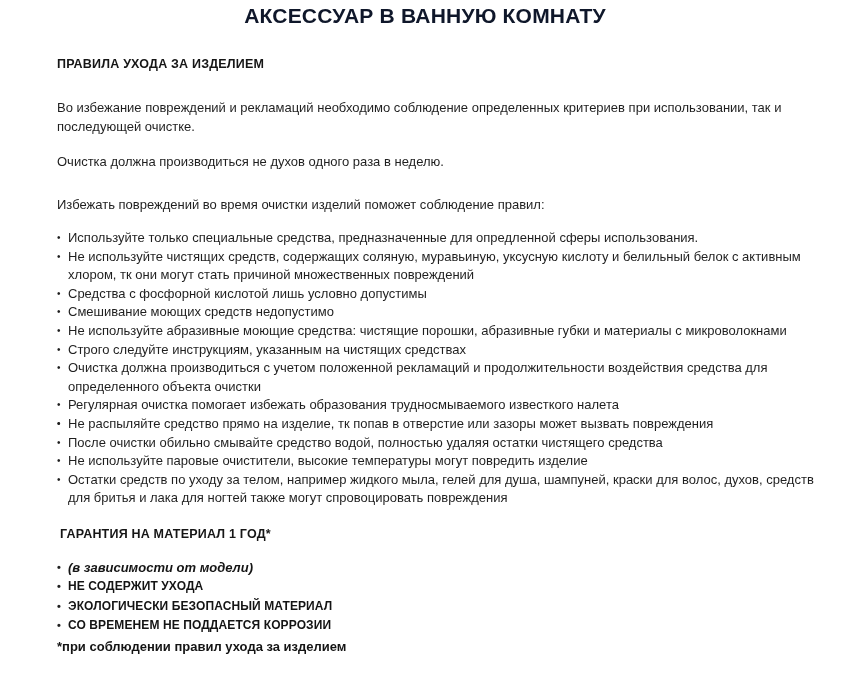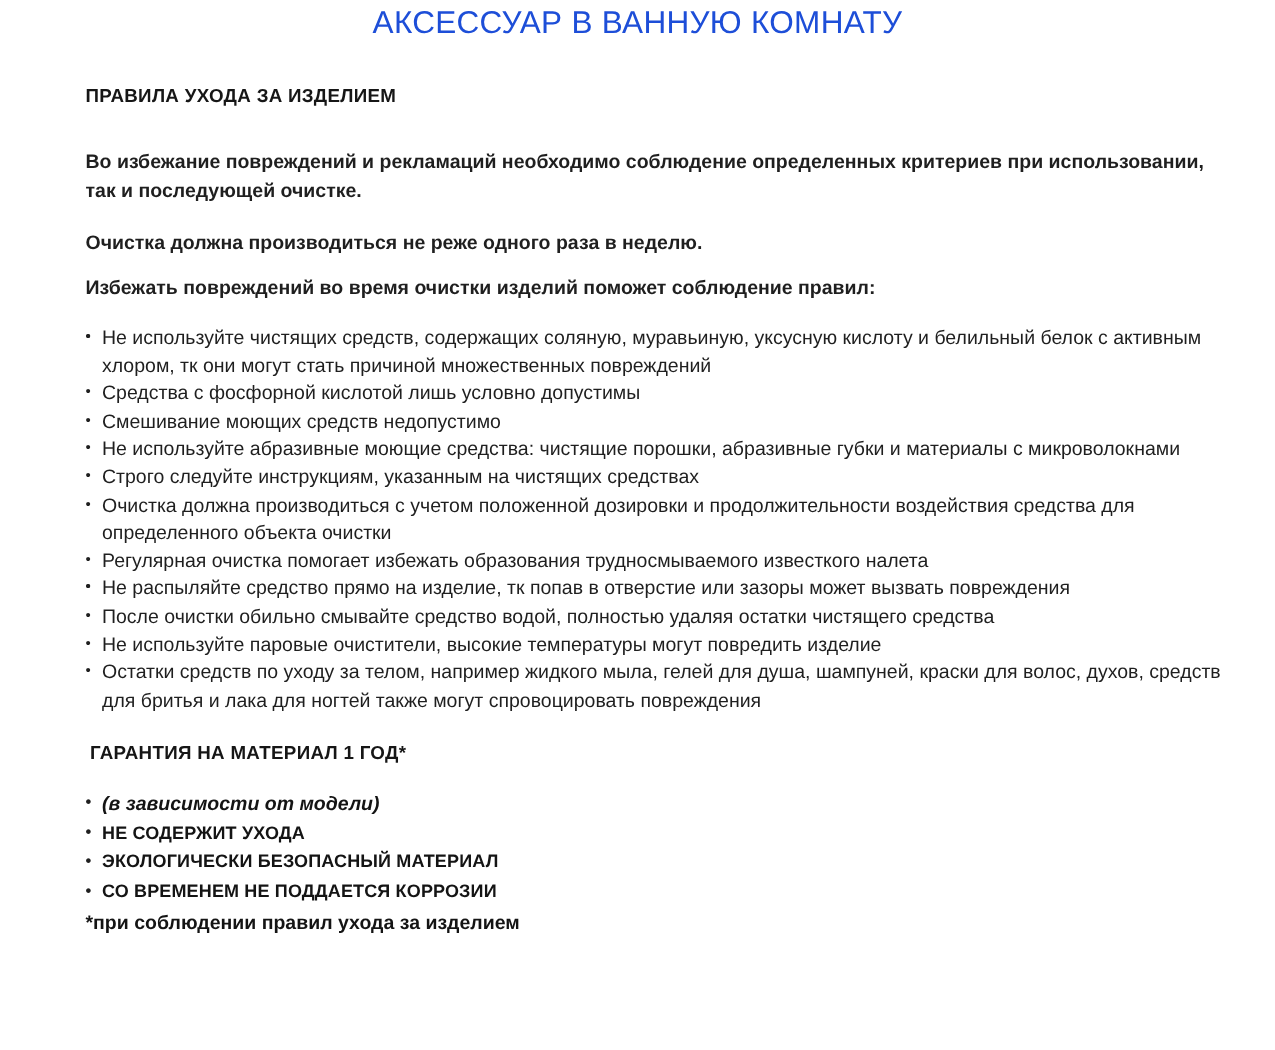--- a/index.html
+++ b/index.html
@@ -17,23 +17,23 @@
   }
   .page {
     width: 850px;
     height: 700px;
     position: relative;
   }
   .page-title {
     margin: 4px 0 0 0;
     font-size: 21px;
     line-height: 24px;
-    font-weight: 400;
+    font-weight: 700;
     text-align: center;
-    color: #1d4ed8;
+    color: #0f172a;
     letter-spacing: 0.2px;
   }
   .content {
     padding: 0 25px 0 57px;
   }
   .section-heading {
     margin: 0;
     font-size: 12.5px;
     line-height: 15px;
     font-weight: 700;
@@ -45,25 +45,24 @@
   }
   .warranty-heading {
     margin-top: 19px;
     padding-left: 3px;
   }
   .para {
     margin: 0;
     font-size: 13px;
     line-height: 19px;
     max-width: 765px;
-    font-weight: bold;
   }
   .para-1 { margin-top: 26px; }
   .para-2 { margin-top: 16px; }
-  .para-3 { margin-top: 11px; }
+  .para-3 { margin-top: 24px; }
   ul.rules {
     list-style: none;
     margin: 15px 0 0 0;
     padding: 0;
     font-size: 13px;
     line-height: 18.6px;
     max-width: 765px;
   }
   ul.rules li {
     position: relative;
@@ -116,31 +115,31 @@
 
 <div class="page">
 
   <h1 class="page-title">АКСЕССУАР В ВАННУЮ КОМНАТУ</h1>
 
   <div class="content">
 
     <h2 class="section-heading care-heading">ПРАВИЛА УХОДА ЗА ИЗДЕЛИЕМ</h2>
 
     <p class="para para-1">Во избежание повреждений и рекламаций необходимо соблюдение определенных критериев при использовании, так и последующей очистке.</p>
-    <p class="para para-2">Очистка должна производиться не реже одного раза в неделю.</p>
+    <p class="para para-2">Очистка должна производиться не духов одного раза в неделю.</p>
     <p class="para para-3">Избежать повреждений во время очистки изделий поможет соблюдение правил:</p>
 
     <ul class="rules">
-      <li><span class="bullet">•</span></li>
+      <li><span class="bullet">•</span><span>Используйте только специальные средства, предназначенные для опредленной сферы использования.</span></li>
       <li><span class="bullet">•</span><span>Не используйте чистящих средств, содержащих соляную, муравьиную, уксусную кислоту и белильный белок с активным хлором, тк они могут стать причиной множественных повреждений</span></li>
       <li><span class="bullet">•</span><span>Средства с фосфорной кислотой лишь условно допустимы</span></li>
       <li><span class="bullet">•</span><span>Смешивание моющих средств недопустимо</span></li>
       <li><span class="bullet">•</span><span>Не используйте абразивные моющие средства: чистящие порошки, абразивные губки и материалы с микроволокнами</span></li>
       <li><span class="bullet">•</span><span>Строго следуйте инструкциям, указанным на чистящих средствах</span></li>
-      <li><span class="bullet">•</span><span>Очистка должна производиться с учетом положенной дозировки и продолжительности воздействия средства для определенного объекта очистки</span></li>
+      <li><span class="bullet">•</span><span>Очистка должна производиться с учетом положенной рекламаций и продолжительности воздействия средства для определенного объекта очистки</span></li>
       <li><span class="bullet">•</span><span>Регулярная очистка помогает избежать образования трудносмываемого известкого налета</span></li>
       <li><span class="bullet">•</span></li>
       <li><span class="bullet">•</span><span>Не распыляйте средство прямо на изделие, тк попав в отверстие или зазоры может вызвать повреждения</span></li>
       <li><span class="bullet">•</span><span>После очистки обильно смывайте средство водой, полностью удаляя остатки чистящего средства</span></li>
       <li><span class="bullet">•</span><span>Не используйте паровые очистители, высокие температуры могут повредить изделие</span></li>
       <li><span class="bullet">•</span><span>Остатки средств по уходу за телом, например жидкого мыла, гелей для душа, шампуней, краски для волос, духов, средств для бритья и лака для ногтей также могут спровоцировать повреждения</span></li>
     </ul>
 
     <h2 class="section-heading warranty-heading">ГАРАНТИЯ НА МАТЕРИАЛ 1 ГОД*</h2>
 

